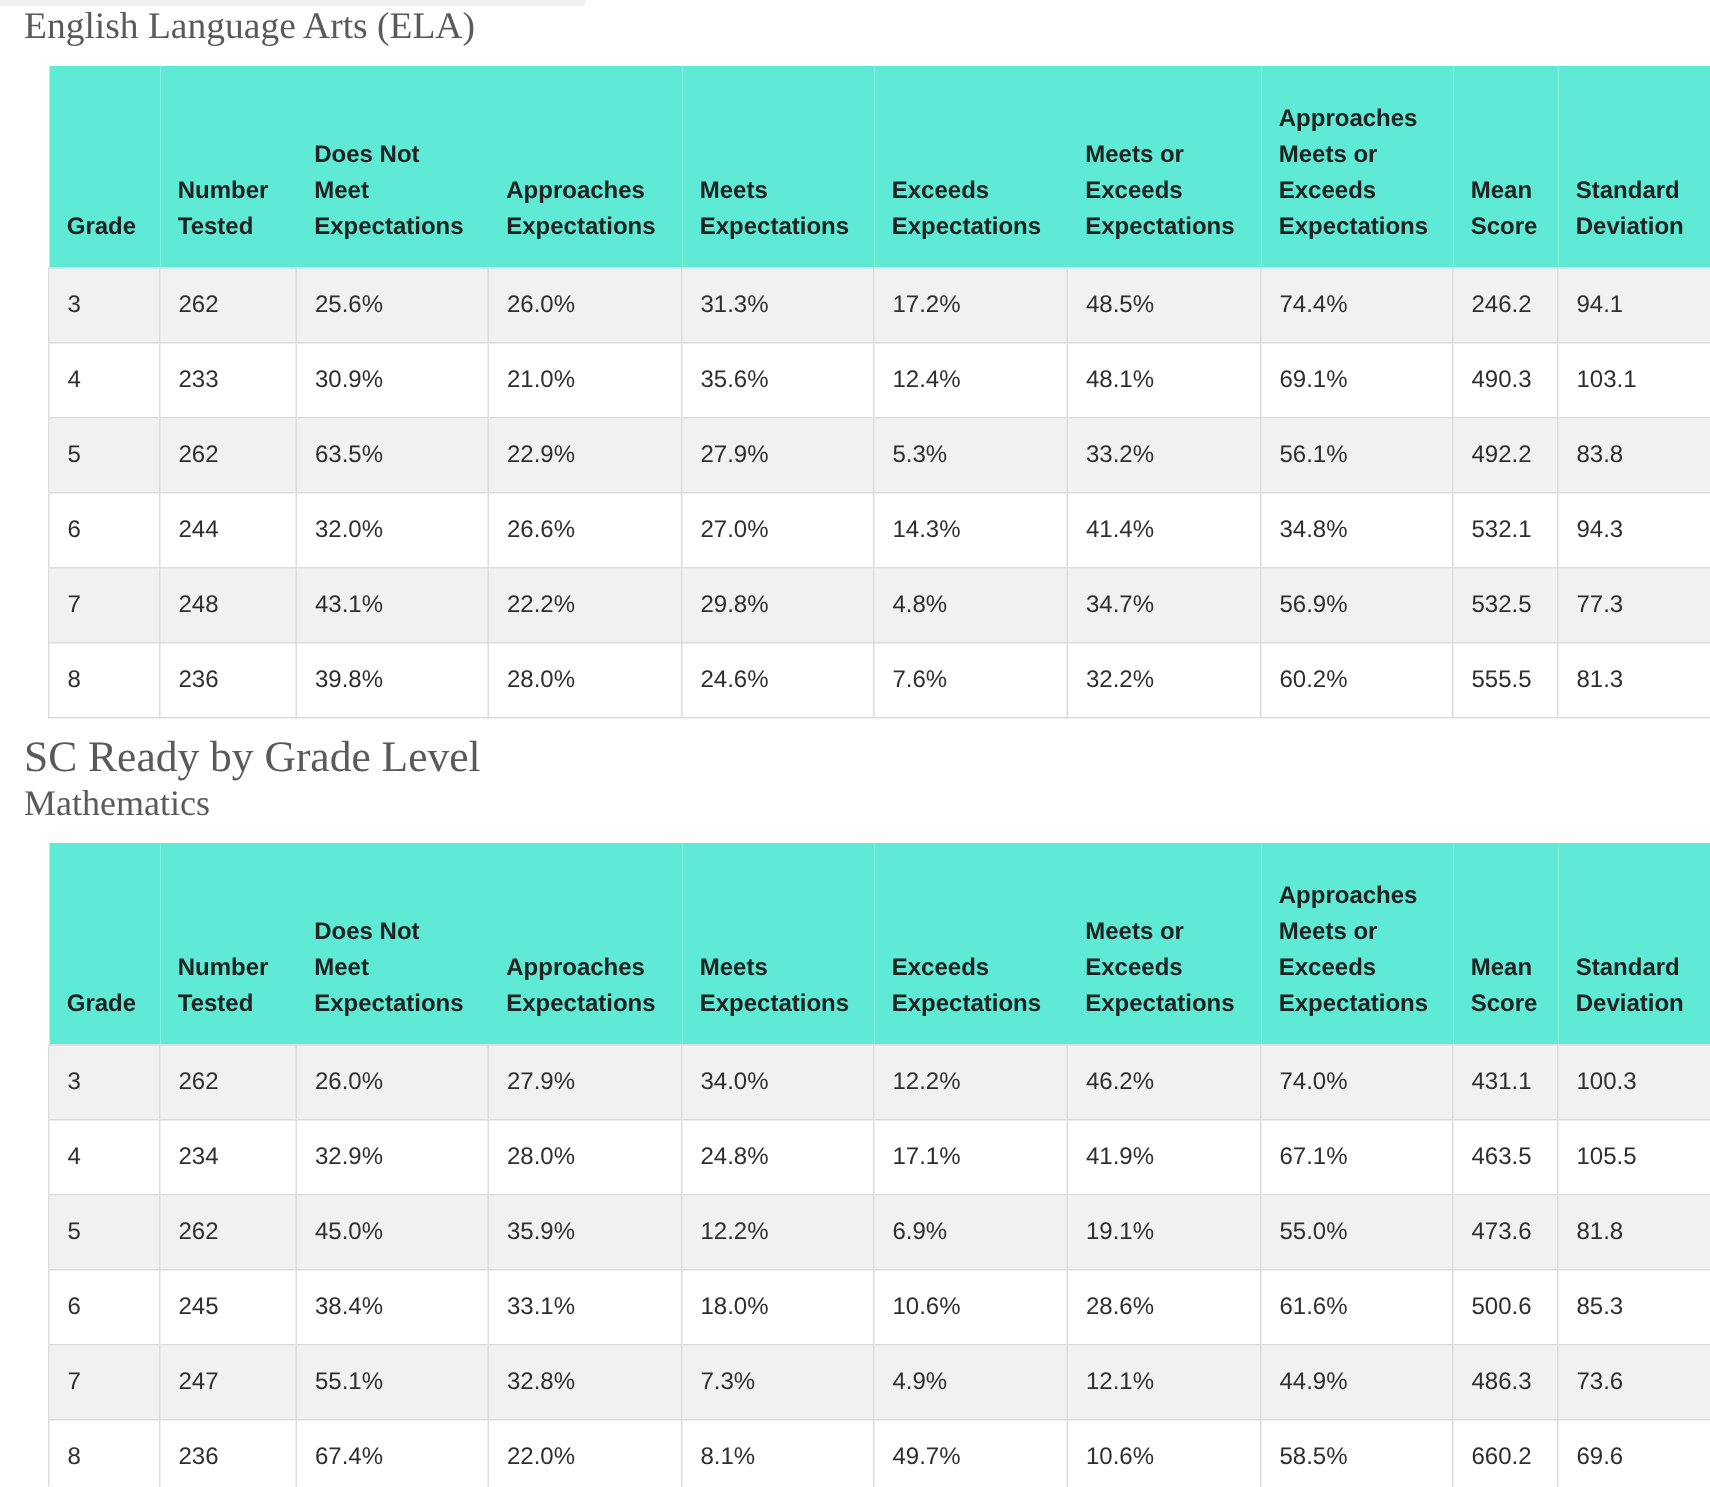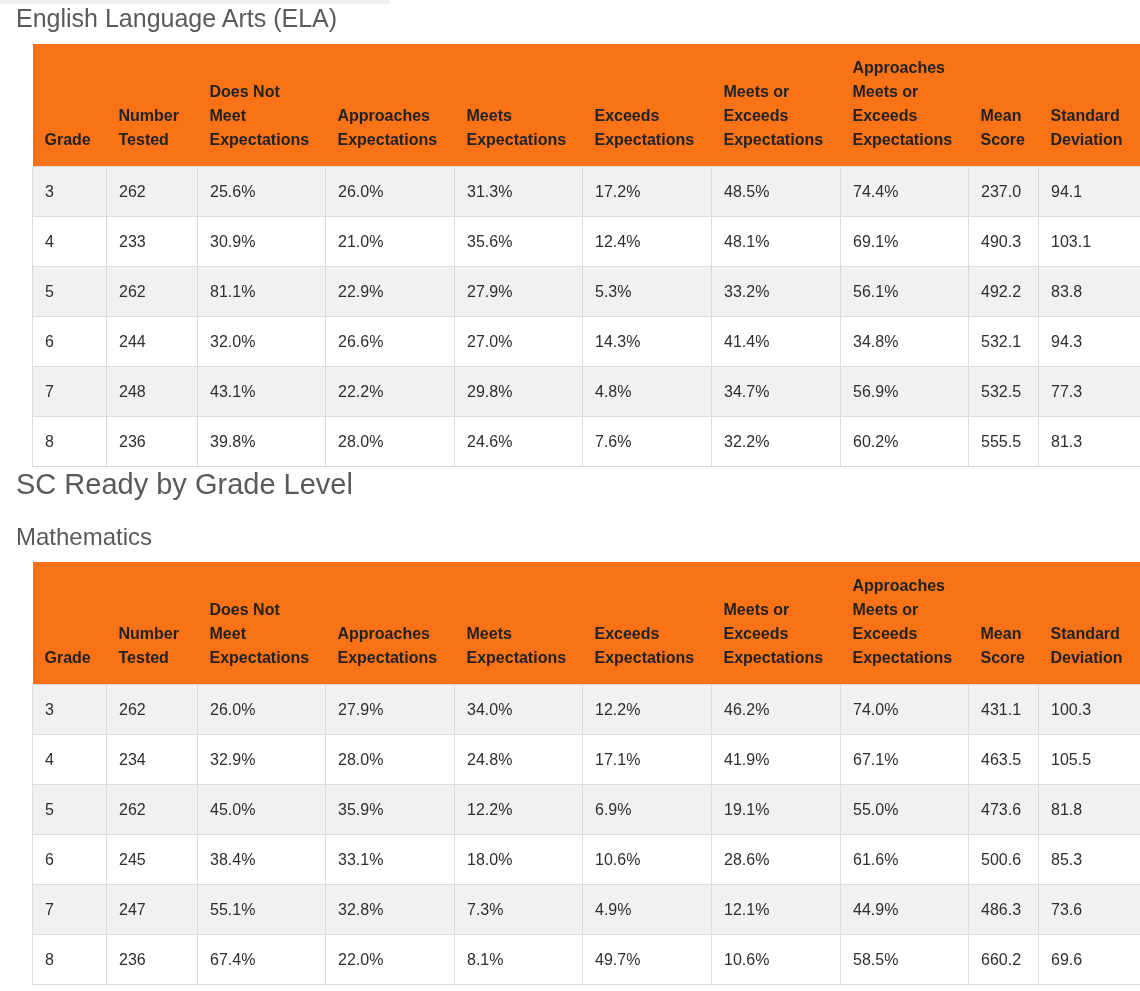--- a/index.html
+++ b/index.html
@@ -4,38 +4,38 @@
 <style>
   html, body { margin: 0; padding: 0; background: #ffffff; }
   body {
     width: 1140px; height: 991px; overflow: hidden; position: relative;
     font-family: "DejaVu Sans", "Liberation Sans", sans-serif;
     color: #2b2b2b;
   }
   .topline { position: absolute; left: 0; top: 0; width: 390px; height: 4px; background: #f1f1f1; }
   h2.section-title {
     position: absolute; left: 16px; margin: 0; font-weight: normal;
-    color: #5a5a5a; font-family: Liberation Sans, sans-serif;
+    color: #5a5a5a; font-family: Liberation Serif, serif;
   }
   .t-ela { top: 4px; font-size: 25px; }
-  .t-sc { top: 468px; font-size: 29px; text-align: right; }
+  .t-sc { top: 489px; font-size: 29px; text-align: right; }
   .t-math { top: 523px; font-size: 24px; }
 
   table.grade-table {
     position: absolute; left: 32px; border-collapse: collapse;
     font-family: "Liberation Sans", sans-serif; font-size: 16px;
     table-layout: fixed; width: 1110px;
   }
   .tbl-ela { top: 44px; }
   .tbl-math { top: 562px; }
 
   .grade-table th {
-    background: #f97316; color: #222; font-weight: bold;
+    background: #5eead4; color: #222; font-weight: bold;
     text-align: left; vertical-align: bottom; line-height: 24px;
-    padding: 12px 6px 14px 12px; font-size: 16px;
+    padding: 24px 6px 14px 12px; font-size: 16px;
   }
   .grade-table td {
     height: 50px; box-sizing: border-box; padding: 0 6px 0 12px;
     border: 1px solid #dcdcde; color: #2e2e2e; font-size: 16px;
   }
   .grade-table tbody tr:nth-child(odd) td { background: #f1f1f2; }
   .grade-table tbody tr:nth-child(even) td { background: #ffffff; }
   .grade-table tbody tr td:first-child { border-left: 1px solid #dcdcde; }
 </style>
 </head>
@@ -75,39 +75,39 @@
   <tbody id="ela-body">
       <tr>
         <td>3</td>
         <td>262</td>
         <td>25.6%</td>
         <td>26.0%</td>
         <td>31.3%</td>
         <td>17.2%</td>
         <td>48.5%</td>
         <td>74.4%</td>
-        <td>237.0</td>
+        <td>246.2</td>
         <td>94.1</td>
       </tr>
       <tr>
         <td>4</td>
         <td>233</td>
         <td>30.9%</td>
         <td>21.0%</td>
         <td>35.6%</td>
         <td>12.4%</td>
         <td>48.1%</td>
         <td>69.1%</td>
         <td>490.3</td>
         <td>103.1</td>
       </tr>
       <tr>
         <td>5</td>
         <td>262</td>
-        <td>81.1%</td>
+        <td>63.5%</td>
         <td>22.9%</td>
         <td>27.9%</td>
         <td>5.3%</td>
         <td>33.2%</td>
         <td>56.1%</td>
         <td>492.2</td>
         <td>83.8</td>
       </tr>
       <tr>
         <td>6</td>

